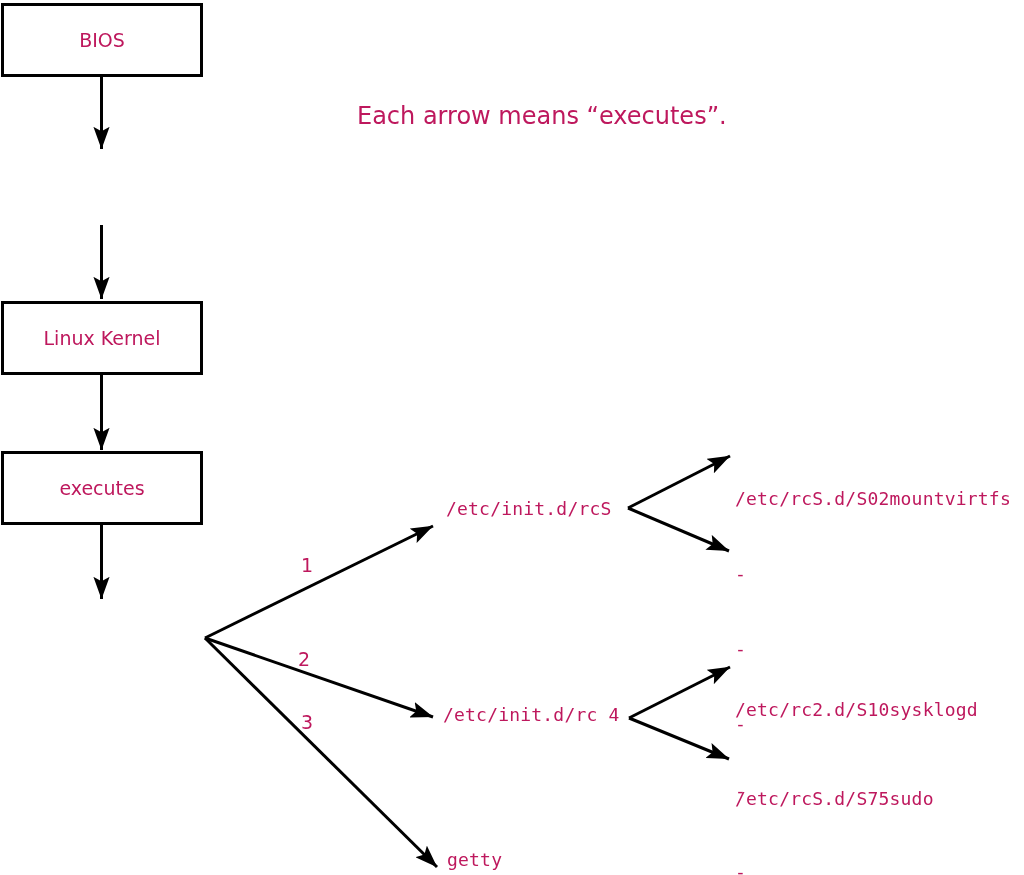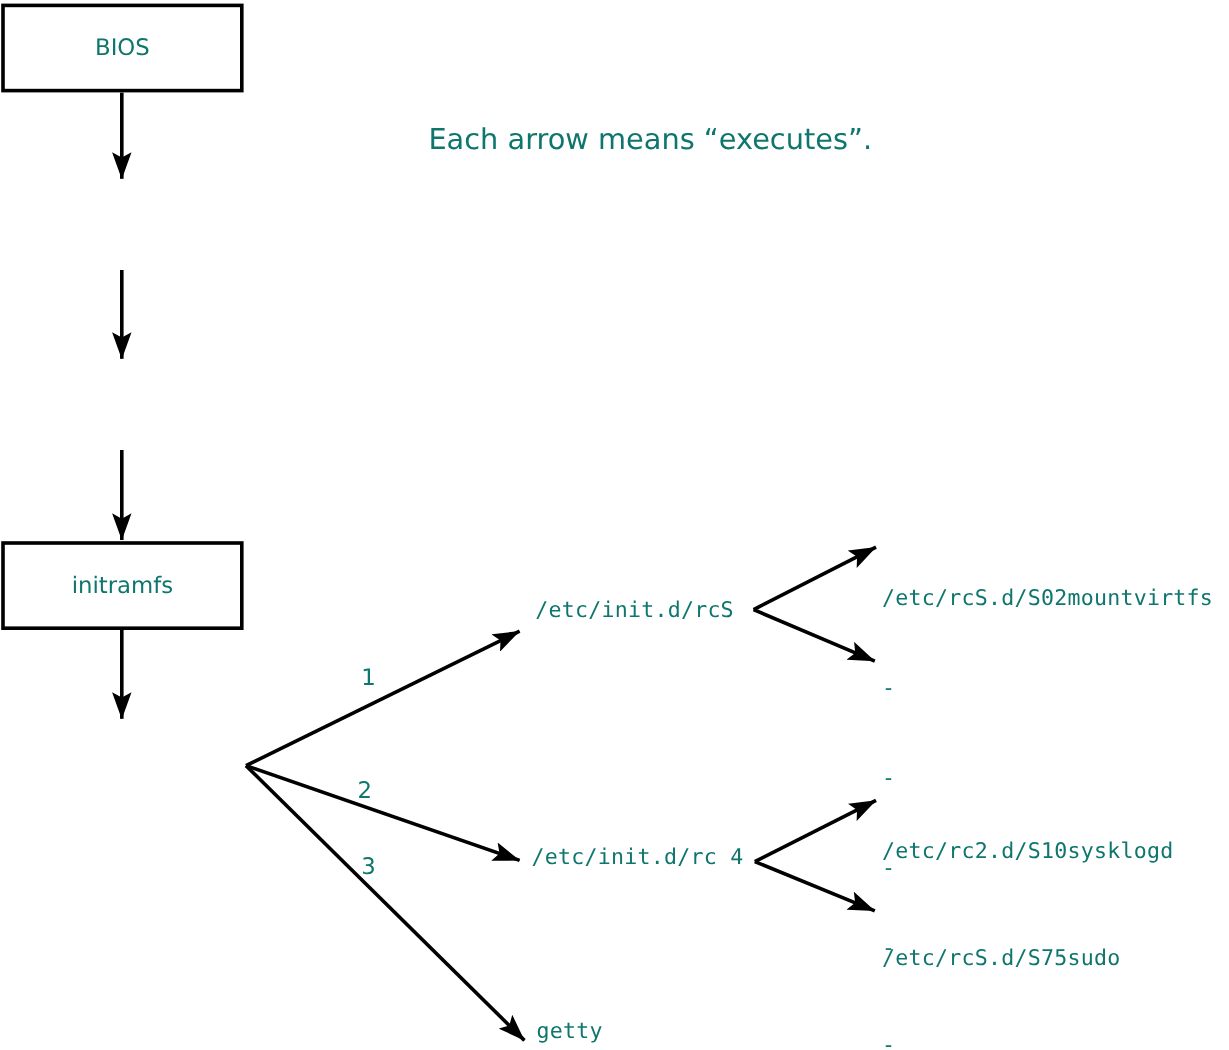--- a/index.html
+++ b/index.html
@@ -6,21 +6,21 @@
     margin: 0;
     padding: 0;
     background: #ffffff;
   }
   .diagram {
     position: relative;
     width: 1024px;
     height: 875px;
     background: #ffffff;
     font-family: "DejaVu Sans", "Liberation Sans", sans-serif;
-    color: #0f766e;
+    color: #be185d;
     overflow: hidden;
   }
   .arrows {
     position: absolute;
     left: 0;
     top: 0;
   }
   .node {
     position: absolute;
     left: 1px;
@@ -89,22 +89,25 @@
       <line x1="628" y1="508" x2="729" y2="551" marker-end="url(#ah)"></line>
 
       <line x1="629" y1="718" x2="730" y2="667" marker-end="url(#ah)"></line>
       <line x1="629" y1="718" x2="729" y2="759" marker-end="url(#ah)"></line>
     </g>
   </svg>
 
   <div class="node" style="top:3px">
     <span>BIOS</span>
   </div>
+  <div class="node" style="top:301px">
+    <span>Linux Kernel</span>
+  </div>
   <div class="node" style="top:451px">
-    <span>initramfs</span>
+    <span>executes</span>
   </div>
 
   <div class="caption">Each arrow means “executes”.</div>
 
   <div class="branch-num" style="left:301px;top:556px">1</div>
   <div class="branch-num" style="left:298px;top:650px">2</div>
   <div class="branch-num" style="left:301px;top:713px">3</div>
 
   <div class="mono target" style="left:446px;top:498px">/etc/init.d/rcS</div>
   <div class="mono target" style="left:443px;top:704px">/etc/init.d/rc 4</div>

